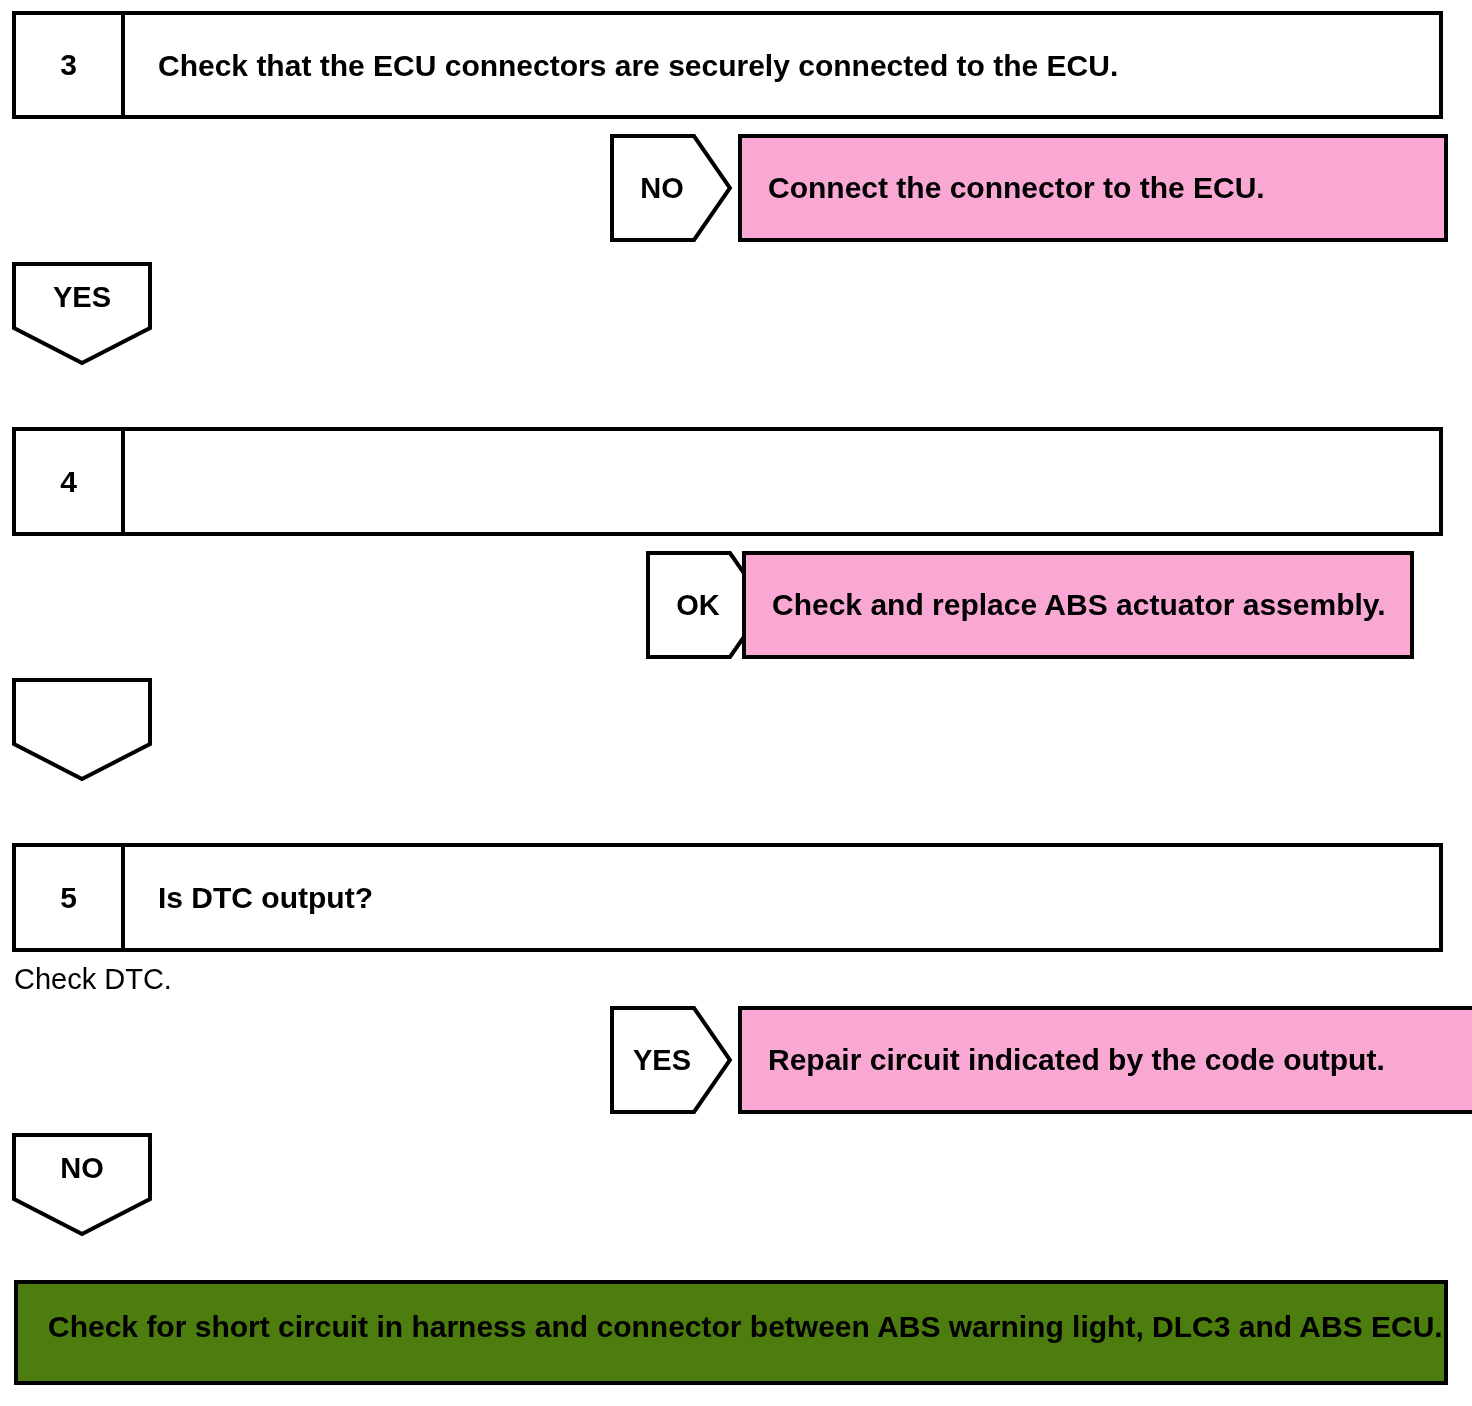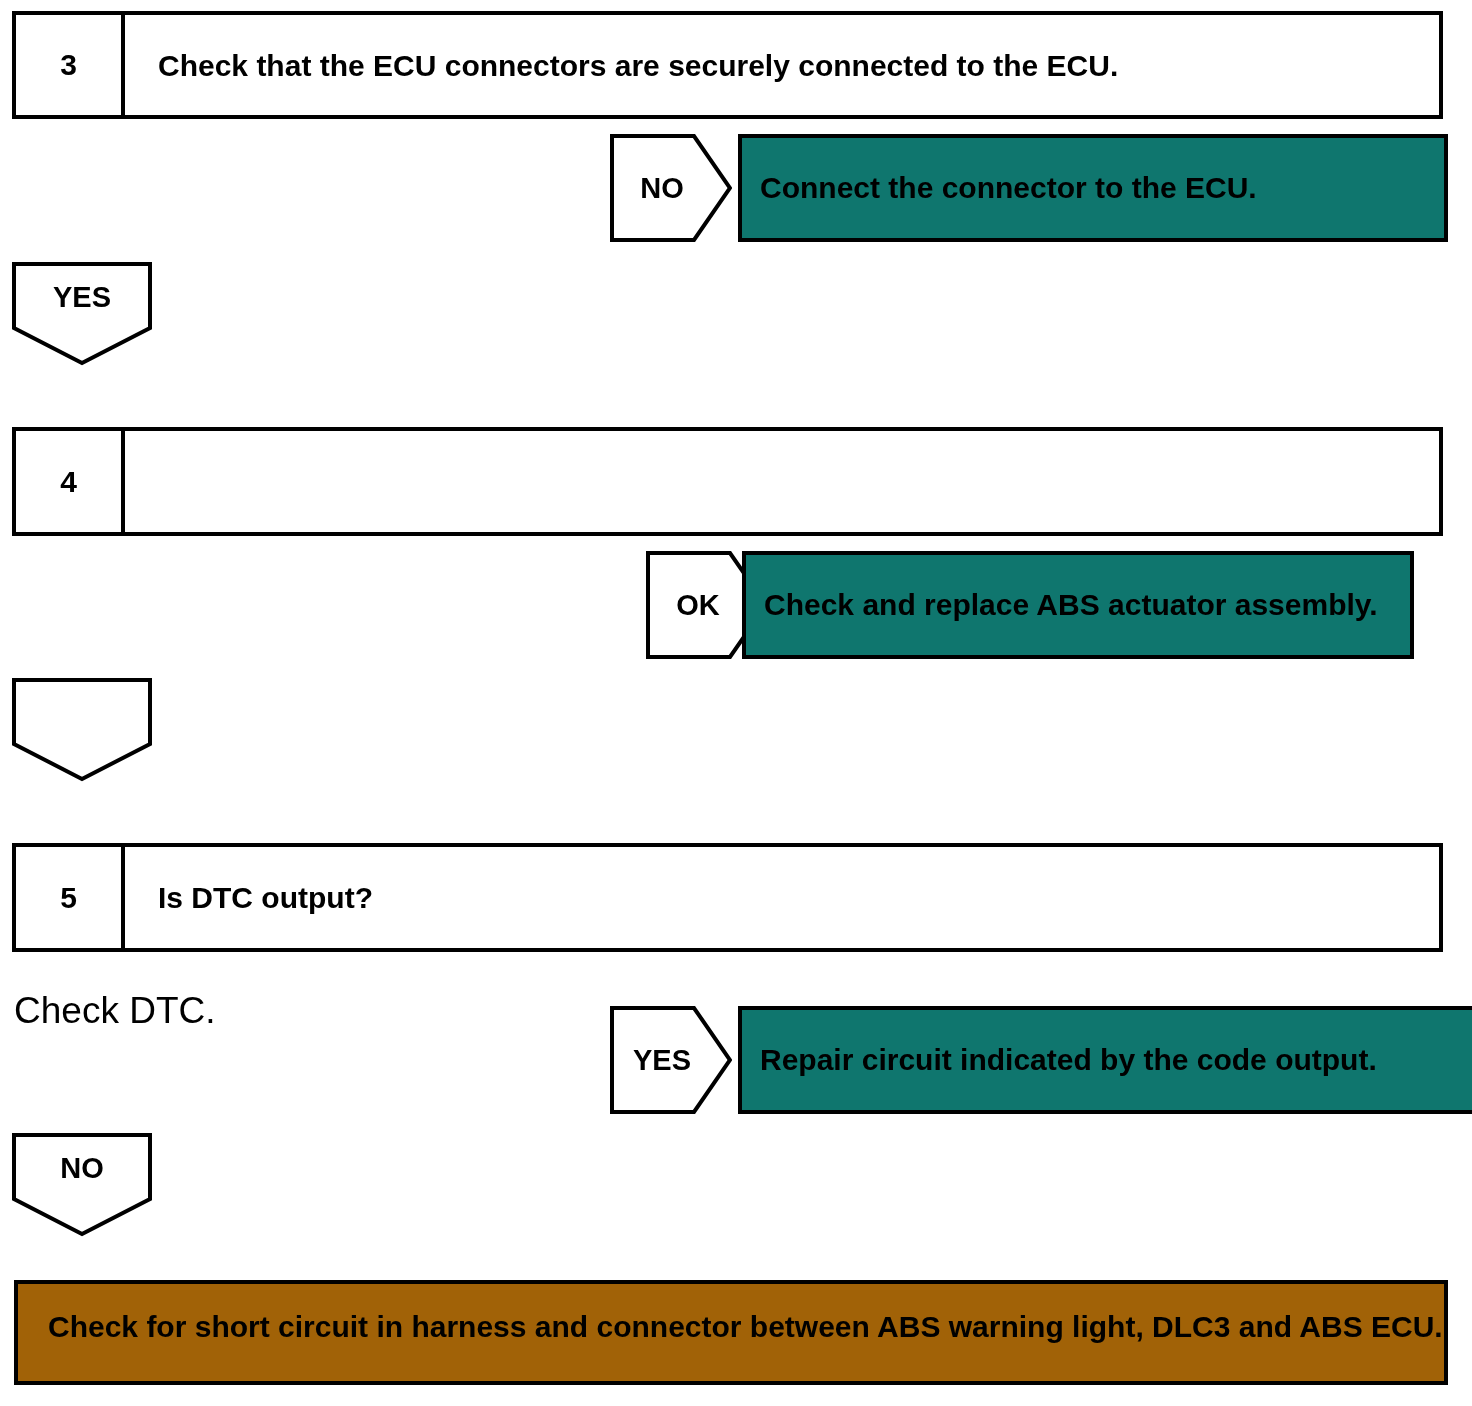--- a/index.html
+++ b/index.html
@@ -74,24 +74,24 @@
     justify-content: center;
     font-weight: bold;
     font-size: 29px;
   }
 
   
   .result-box {
     position: absolute;
     box-sizing: border-box;
     border: 4px solid #000;
-    background: #0f766e;
-    display: flex;
-    align-items: center;
-    padding-left: 18px;
+    background: #f9a8d4;
+    display: flex;
+    align-items: center;
+    padding-left: 26px;
     font-weight: bold;
     font-size: 30px;
   }
 
   
   .pentagon {
     position: absolute;
     width: 140px;
     height: 104px;
   }
@@ -111,31 +111,30 @@
     align-items: center;
     justify-content: center;
     font-weight: bold;
     font-size: 29px;
   }
 
   
   .note {
     position: absolute;
     font-weight: normal;
-    font-size: 37px;
+    font-size: 29px;
     white-space: nowrap;
-    margin-top: 27px;
   }
 
   
   .final-box {
     position: absolute;
     box-sizing: border-box;
     border: 4px solid #000;
-    background: #a16207;
+    background: #4d7c0f;
     padding-left: 30px;
     padding-top: 26px;
     font-weight: bold;
     font-size: 30px;
     line-height: 1.15;
   }
 </style>
 </head>
 <body>
 

